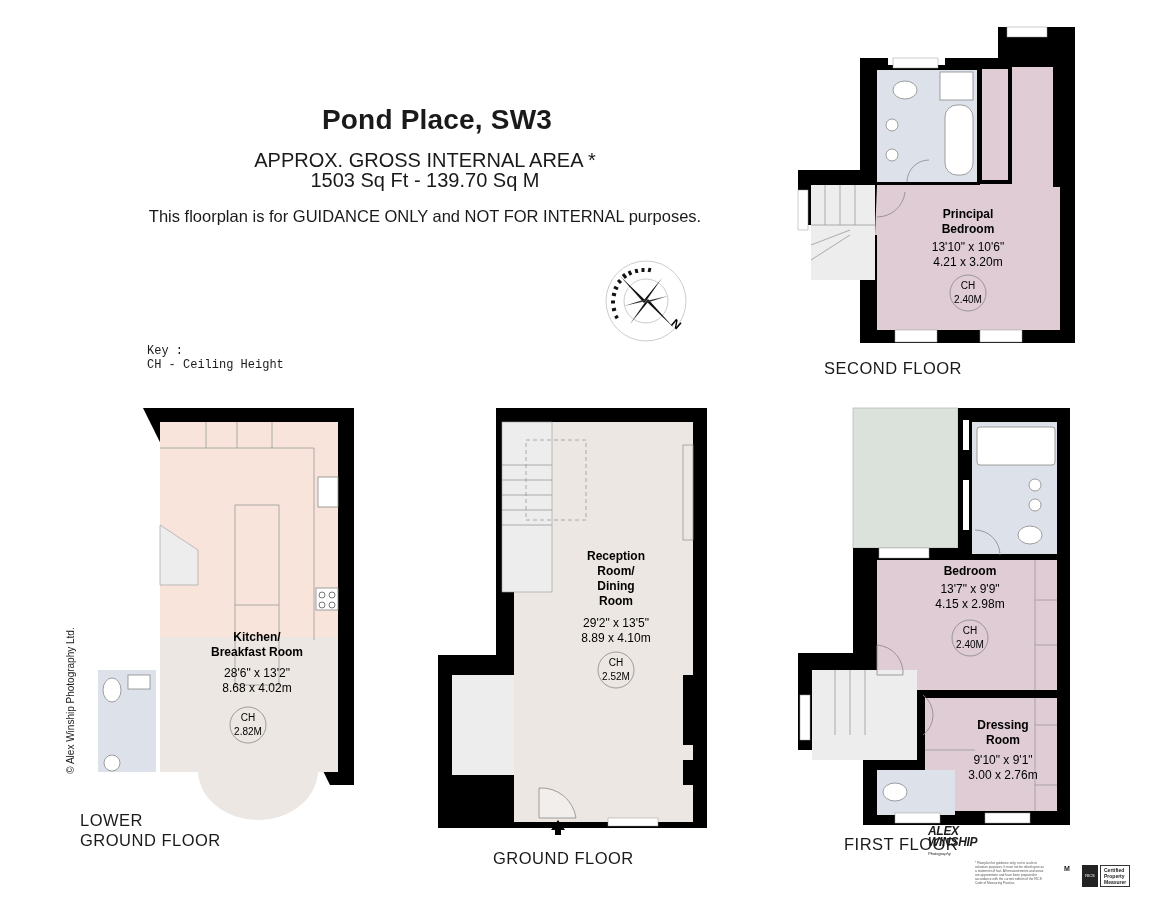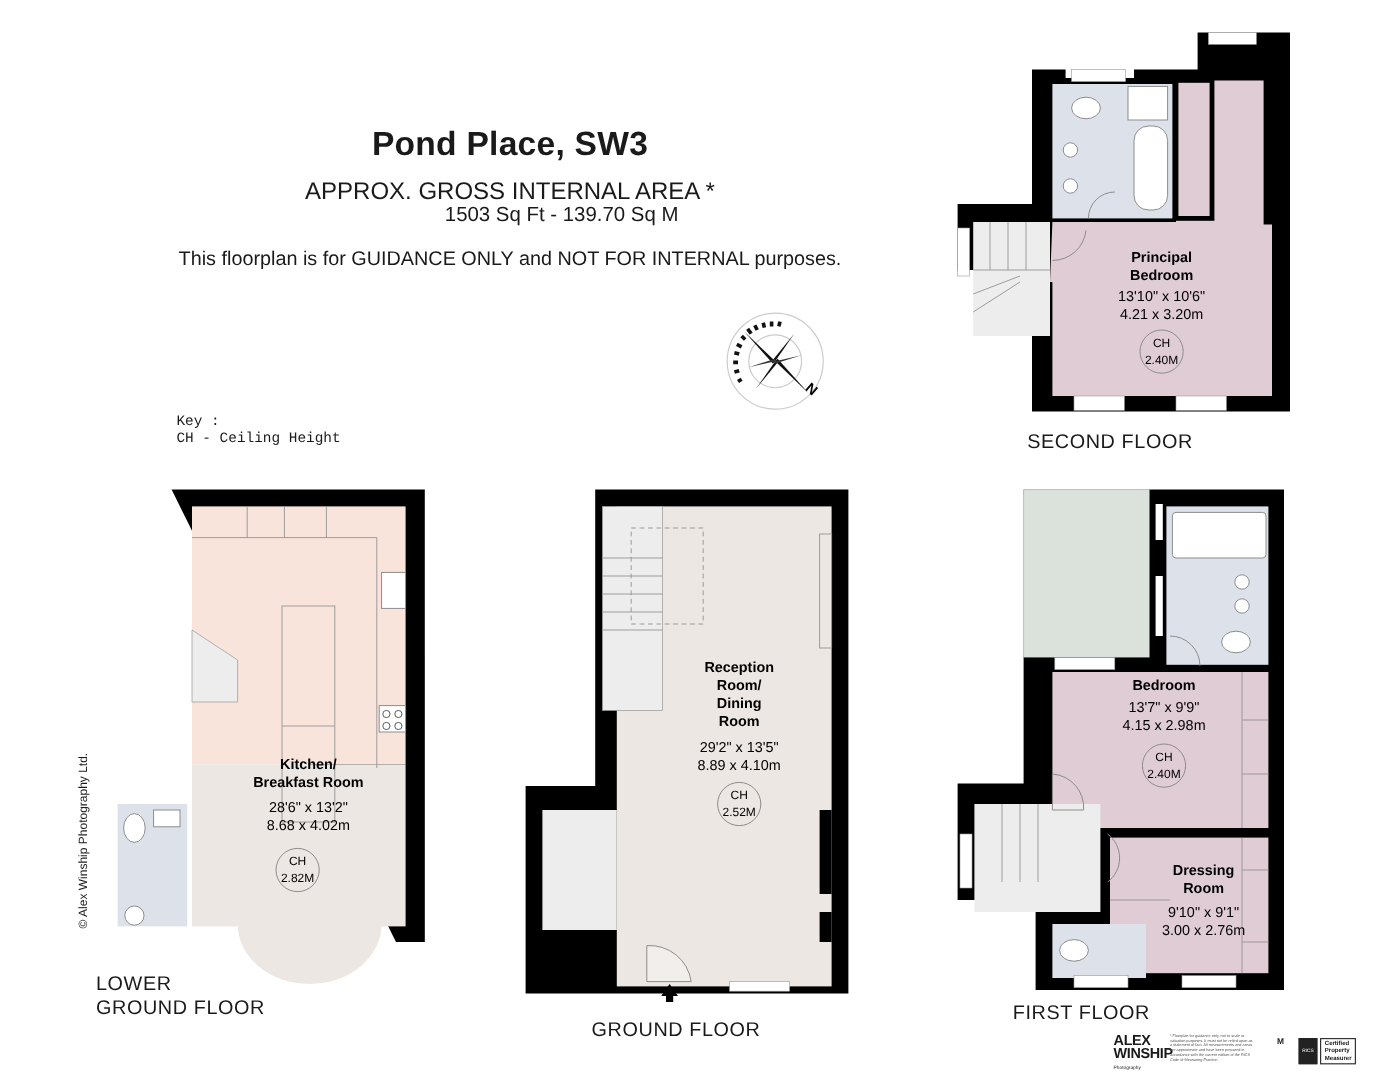--- a/index.html
+++ b/index.html
@@ -1,26 +1,26 @@
 <!DOCTYPE html>
 <html><head>
 <meta charset="utf-8">
 <style>
   html, body { margin:0; padding:0; background:#ffffff; }
   body { width:1165px; height:900px; position:relative; overflow:hidden; font-family:"Liberation Sans", sans-serif; color:#1a1a1a; }
   .abs { position:absolute; }
-  .title { left:0; width:850px; top:104px; text-align:center; font-weight:bold; font-size:28px; letter-spacing:0.2px; }
+  .title { left:0; width:850px; top:104px; text-align:center; font-weight:bold; font-size:28px; letter-spacing:0.2px;padding-left:12px; }
   .area1 { left:0; width:850px; top:149px; text-align:center; font-size:20px; }
-  .area2 { left:0; width:850px; top:169px; text-align:center; font-size:17px;padding-left:43px; }
+  .area2 { left:0; width:850px; top:169px; text-align:center; font-size:20px; }
   .disclaimer { left:0; width:850px; top:207px; text-align:center; font-size:16.5px; }
   .key { left:147px; top:344px; font-size:12px; line-height:14px;font-family:Liberation Mono, monospace; }
   .floor-label { font-size:16.5px; letter-spacing:0.5px; line-height:20px; }
   .copyright { left:-20px; top:695px; transform:rotate(-90deg); transform-origin:center; width:180px; font-size:10px; white-space:nowrap; text-align:center; }
   svg text { font-family:"Liberation Sans", sans-serif; }
-  .footer-logo { left:928px; top:862px; line-height:11px; }
+  .footer-logo { left:928px; top:826px; line-height:11px;font-style:italic; }
   .footer-logo .l1 { font-weight:bold; font-size:12px; letter-spacing:-0.3px; }
   .footer-logo .l3 { font-size:4px; }
   .footer-fine { left:975px; top:861px; width:70px; font-size:3.2px; line-height:4px; color:#555; }
   .cpm { left:1100px; top:865px; border:1px solid #333; font-size:5px; line-height:6px; padding:1px 3px; font-weight:bold; }
   .rics { left:1082px; top:865px; width:16px; height:22px; background:#222; color:#fff; font-size:4px; text-align:center; line-height:22px; }
   .mark { left:1060px; top:865px; width:14px; height:22px; font-size:7px; font-weight:bold; text-align:center; }
 </style>
 </head>
 <body>
 
@@ -93,21 +93,21 @@
   <path d="M82,192 A28,28 0 0 0 110,167" fill="none" stroke="#888" stroke-width="0.8"></path>
 
   <text x="173" y="193" font-size="12" font-weight="bold" text-anchor="middle">Principal</text>
   <text x="173" y="208" font-size="12" font-weight="bold" text-anchor="middle">Bedroom</text>
   <text x="173" y="226" font-size="12" text-anchor="middle">13'10" x 10'6"</text>
   <text x="173" y="241" font-size="12" text-anchor="middle">4.21 x 3.20m</text>
   <circle cx="173" cy="268" r="18" fill="none" stroke="#888" stroke-width="0.8"></circle>
   <text x="173" y="264" font-size="10" text-anchor="middle">CH</text>
   <text x="173" y="278" font-size="10" text-anchor="middle">2.40M</text>
 </svg>
-<div class="abs floor-label" style="left:856px;top:358px">SECOND FLOOR</div>
+<div class="abs floor-label" style="left:824px;top:358px">SECOND FLOOR</div>
 
 <svg class="abs" style="left:80px;top:405px" width="280" height="420" viewBox="0 0 280 420">
   <polygon points="63,3 274,3 274,380 250,380 A70,70 0 0 1 116,380 3,380 3,250 63,250" fill="#000"></polygon>
   <rect x="80" y="17" width="178" height="215" fill="#f9e4dc"></rect>
   <rect x="80" y="232" width="178" height="135" fill="#ece7e2"></rect>
   <path d="M118,365 A60,50 0 0 0 238,365 Z" fill="#ece7e2"></path>
   <rect x="18" y="265" width="58" height="102" fill="#dde2ea"></rect>
 
   <g stroke="#999" stroke-width="0.8" fill="none">
     <line x1="80" y1="43" x2="234" y2="43"></line>

